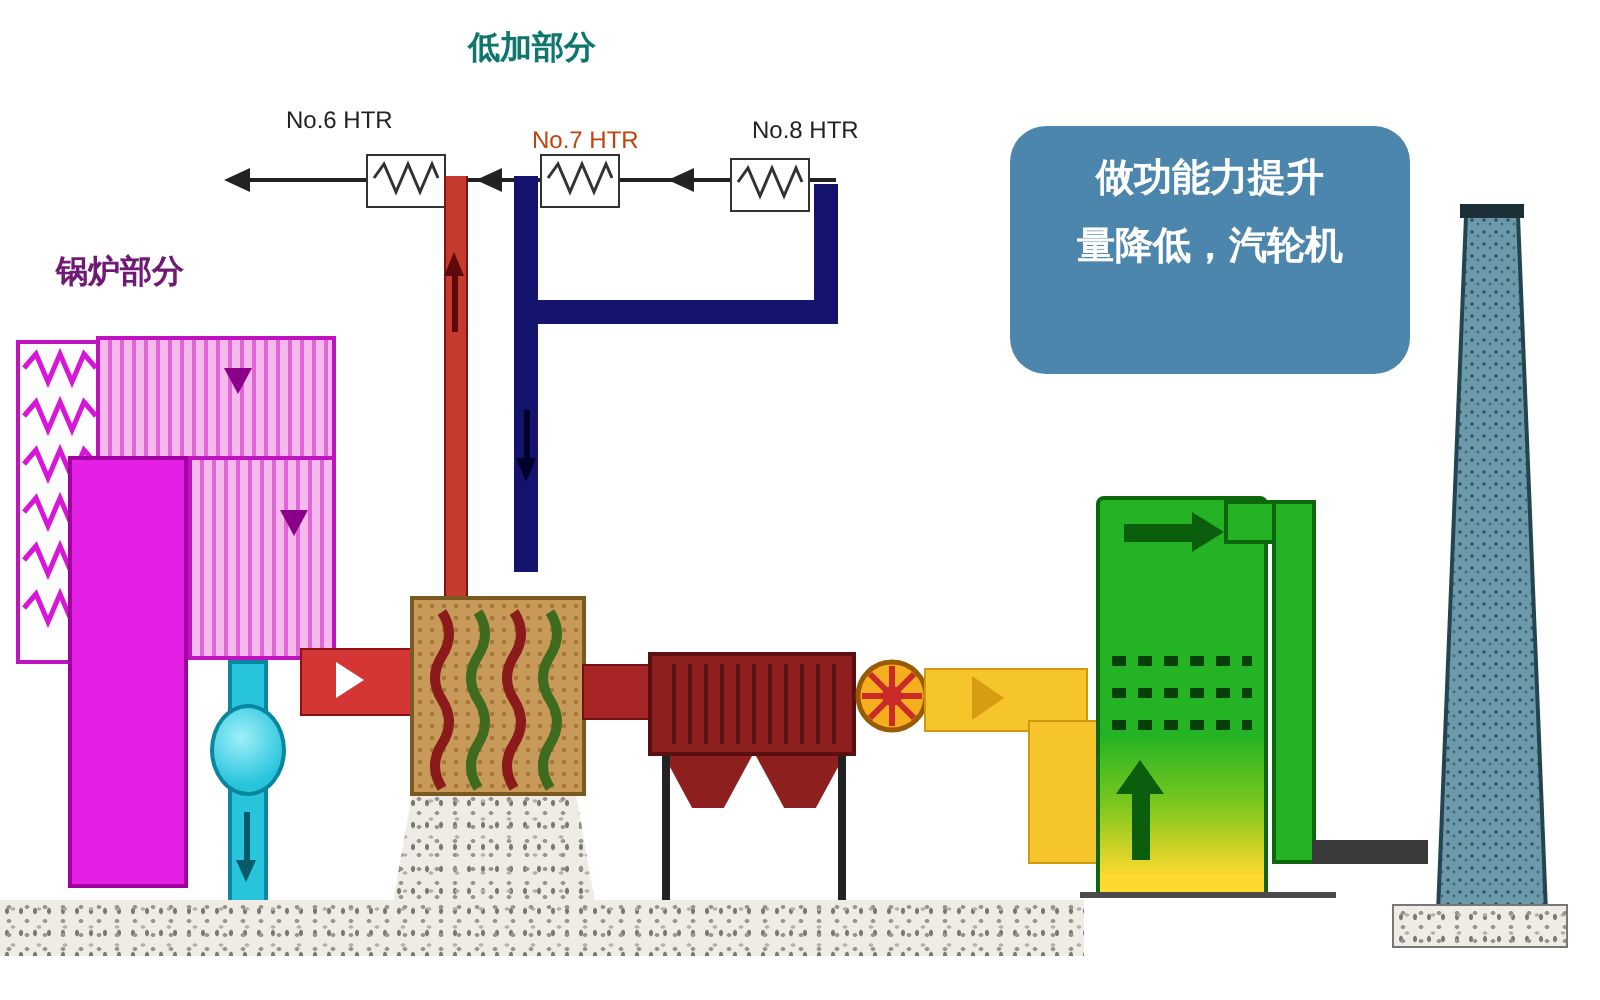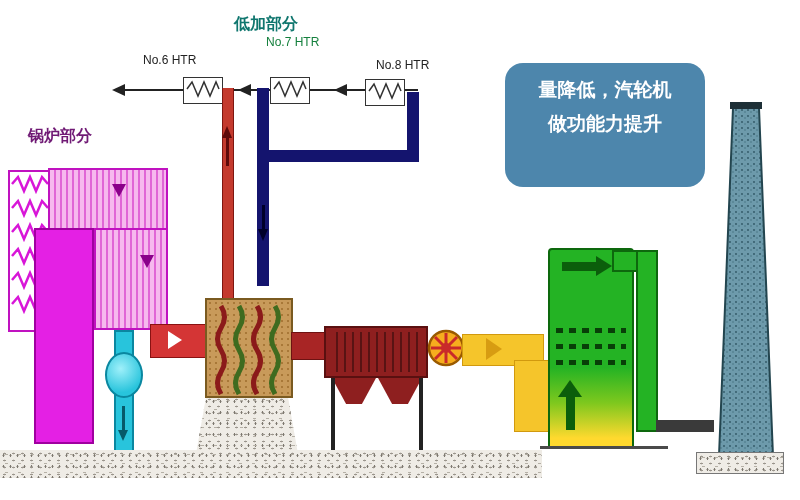--- a/index.html
+++ b/index.html
@@ -23,21 +23,21 @@
   <div class="abs label" style="left:234px;top:14px;font-size:16px;color:#0f766e;">低加部分</div>
 
   <div class="abs label" style="left:28px;top:126px;font-size:16px;color:#701a75;">锅炉部分</div>
 
   <div class="abs" style="left:116px;top:89px;width:302px;height:2px;background:#222;"></div>
   <div class="abs tri" style="left:112px;top:84px;border-top:6px solid transparent;border-bottom:6px solid transparent;border-right:13px solid #222;"></div>
   <div class="abs tri" style="left:238px;top:84px;border-top:6px solid transparent;border-bottom:6px solid transparent;border-right:13px solid #222;"></div>
   <div class="abs tri" style="left:334px;top:84px;border-top:6px solid transparent;border-bottom:6px solid transparent;border-right:13px solid #222;"></div>
 
   <div class="abs" style="left:143px;top:53px;font-size:12px;color:#222;">No.6 HTR</div>
-  <div class="abs" style="left:266px;top:35px;font-size:12px;color:#15803d;">No.7 HTR</div>
+  <div class="abs" style="left:266px;top:63px;font-size:12px;color:#c2410c;">No.7 HTR</div>
   <div class="abs" style="left:376px;top:58px;font-size:12px;color:#222;text-align:center;">No.8 HTR</div>
 
   <div class="abs" style="left:183px;top:77px;width:38px;height:25px;background:#fff;border:1.5px solid #333;">
     <svg width="36" height="22" viewBox="0 0 36 22" style="display:block;margin:0 auto;">
       <polyline points="2,11 7,4 13,18 19,4 25,18 31,4 34,11" fill="none" stroke="#333" stroke-width="1.5"></polyline>
     </svg>
   </div>
   <div class="abs" style="left:270px;top:77px;width:38px;height:25px;background:#fff;border:1.5px solid #333;">
     <svg width="36" height="22" viewBox="0 0 36 22" style="display:block;margin:0 auto;">
       <polyline points="2,11 7,4 13,18 19,4 25,18 31,4 34,11" fill="none" stroke="#333" stroke-width="1.5"></polyline>
@@ -54,22 +54,22 @@
   <div class="abs tri" style="left:222px;top:126px;border-left:5.5px solid transparent;border-right:5.5px solid transparent;border-bottom:12px solid #5e0a0a;"></div>
 
   <div class="abs" style="left:257px;top:88px;width:12px;height:198px;background:#14146e;"></div>
   <div class="abs" style="left:257px;top:150px;width:162px;height:12px;background:#14146e;"></div>
   <div class="abs" style="left:407px;top:92px;width:12px;height:70px;background:#14146e;"></div>
   <div class="abs" style="left:262px;top:205px;width:3px;height:26px;background:#00002a;"></div>
   <div class="abs tri" style="left:258px;top:229px;border-left:5.5px solid transparent;border-right:5.5px solid transparent;border-top:12px solid #00002a;"></div>
 
   <div class="abs" style="left:505px;top:63px;width:200px;height:124px;background:#4d86ac;border-radius:18px;
               color:#fff;text-align:center;font-weight:bold;font-size:19px;line-height:34px;padding-top:10px;box-sizing:border-box;">
+    <div>做功能力提升</div>
     <div>量降低，汽轮机</div>
-    <div>做功能力提升</div>
   </div>
 
   <div class="abs" style="left:8px;top:170px;width:44px;height:162px;background:#fff;border:2px solid #c012c0;box-sizing:border-box;">
     <svg width="40" height="158" viewBox="0 0 40 158" style="display:block;">
       <polyline points="2,12 8,5 14,19 20,5 26,19 32,5 38,12" fill="none" stroke="#d816d8" stroke-width="2.5"></polyline>
       <polyline points="2,36 8,29 14,43 20,29 26,43 32,29 38,36" fill="none" stroke="#d816d8" stroke-width="2.5"></polyline>
       <polyline points="2,60 8,53 14,67 20,53 26,67 32,53 38,60" fill="none" stroke="#d816d8" stroke-width="2.5"></polyline>
       <polyline points="2,84 8,77 14,91 20,77 26,91 32,77 38,84" fill="none" stroke="#d816d8" stroke-width="2.5"></polyline>
       <polyline points="2,108 8,101 14,115 20,101 26,115 32,101 38,108" fill="none" stroke="#d816d8" stroke-width="2.5"></polyline>
       <polyline points="2,132 8,125 14,139 20,125 26,139 32,125 38,132" fill="none" stroke="#d816d8" stroke-width="2.5"></polyline>

